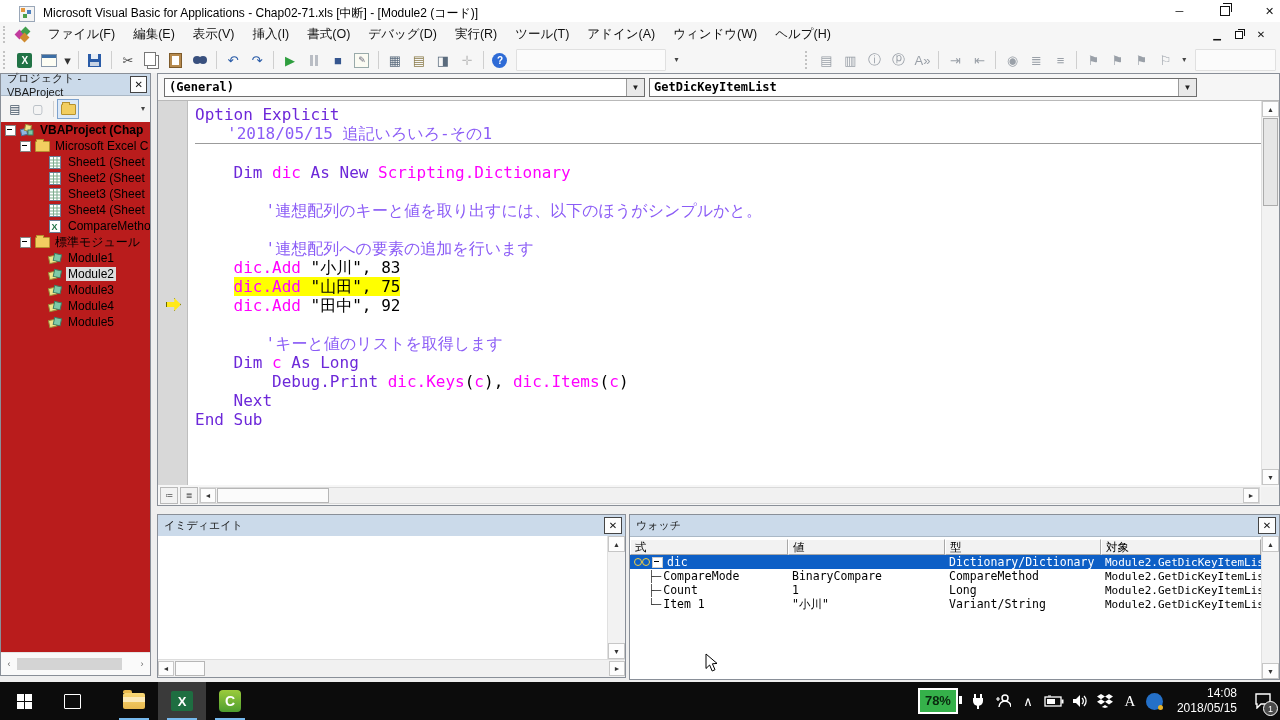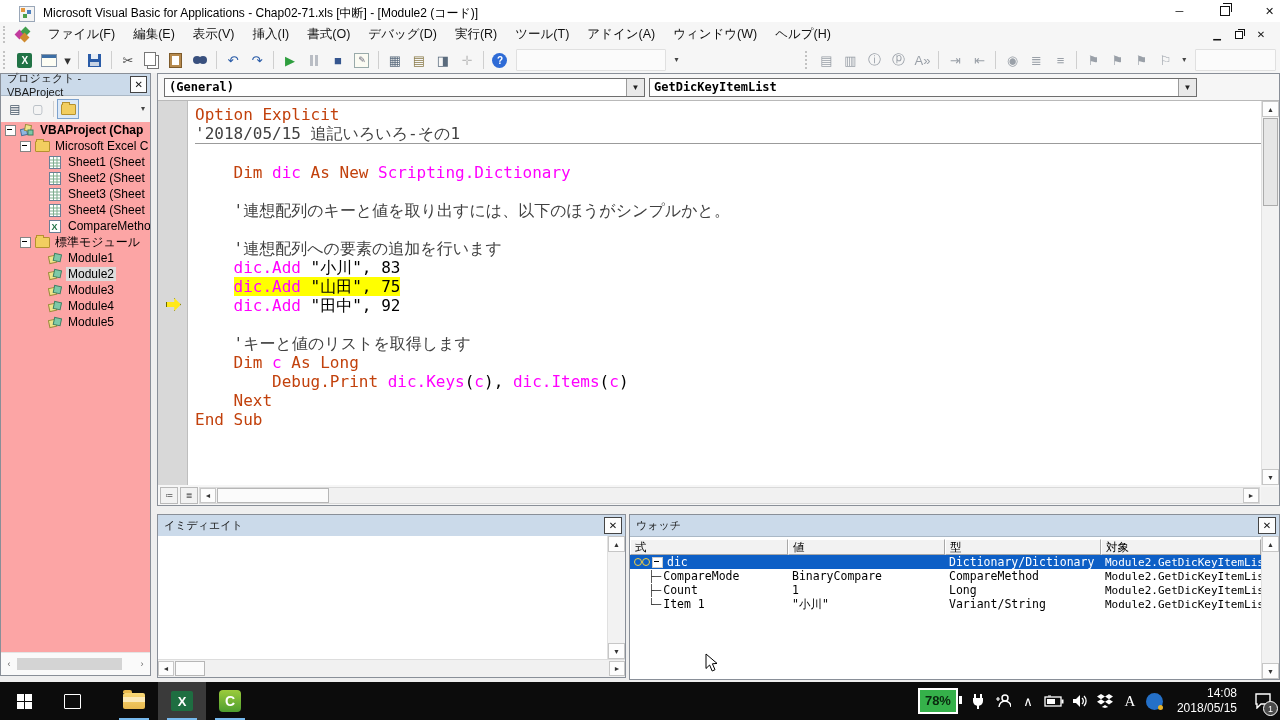--- a/index.html
+++ b/index.html
@@ -60,21 +60,21 @@
   .panel-caption{height:21px;background:#CBDAEA;border-bottom:1px solid #AAB8C6;display:flex;align-items:center;
     font-size:11px;color:#1a1a1a;padding-left:6px;}
   .caption-x{margin-left:auto;margin-right:3px;width:16px;height:15px;background:#FDFDFD;border:1px solid #444;
     display:flex;align-items:center;justify-content:center;font-size:10px;font-weight:bold;color:#111;}
   
   #project-panel{left:0;top:0;width:151px;height:603px;background:#F4F4F4;}
   #ptoolbar{height:26px;background:#F4F4F4;border-bottom:1px solid #E2E2E2;display:flex;align-items:center;padding-left:3px;}
   .pt-btn{width:22px;height:20px;display:flex;align-items:center;justify-content:center;font-size:12px;color:#456;margin-right:1px;}
   .pt-btn.pressed{border:1px solid #7DA2CE;background:#DCE9F7;box-sizing:border-box;}
   .pt-sep{width:1px;height:16px;background:#D0D0D0;margin:0 3px;}
-  #ptree{position:absolute;left:0;top:48px;right:0;bottom:22px;background:#fca5a5;overflow:hidden;}
+  #ptree{position:absolute;left:0;top:48px;right:0;bottom:22px;background:#b91c1c;overflow:hidden;}
   .tree-item{height:16px;display:flex;align-items:center;font-size:12px;color:#000;white-space:nowrap;}
   .tree-item .lbl{padding:0 2px;}
   .tree-item .lbl.sel{background:#DCDCDC;}
   .tree-item .lbl.bold{font-weight:bold;}
   .expand-box{width:9px;height:9px;border:1px solid #848484;background:#fff;position:relative;margin-right:3px;flex:none;}
   .expand-box:before{content:"";position:absolute;left:1px;top:3px;width:5px;height:1px;background:#000;}
   .tree-ic{width:16px;height:14px;flex:none;margin-right:3px;display:flex;align-items:center;justify-content:center;}
   .ic-folder{width:13px;height:9px;background:#F2CE60;border:1px solid #B5912F;border-radius:1px;position:relative;}
   .ic-folder:before{content:"";position:absolute;left:0;top:-3px;width:6px;height:2px;background:#F2CE60;border:1px solid #B5912F;border-bottom:none;}
   #pscroll{position:absolute;left:0;bottom:0;right:0;height:22px;background:#FAFAFA;border-top:1px solid #E4E4E4;display:flex;align-items:center;}
@@ -89,21 +89,21 @@
     white-space:nowrap;overflow:hidden;}
   .combo .cbtn{width:17px;height:100%;background:#E9E9E9;border-left:1px solid #9B9B9B;display:flex;align-items:center;justify-content:center;font-size:8px;color:#222;}
   #combo-general{width:481px;margin-left:6px;}
   #combo-proc{width:548px;margin-left:4px;}
   #code-area{position:absolute;left:0;top:27px;right:0;bottom:20px;background:#fff;overflow:hidden;}
   #margin-bar{position:absolute;left:0;top:0;width:29px;bottom:0;background:#D8D8D8;border-right:1px solid #BEBEBE;}
   #code-pre{position:absolute;left:29px;top:0;right:18px;bottom:0;padding:4px 0 0 8px;
     font-family:"DejaVu Sans Mono",monospace;font-size:16px;line-height:19px;color:#000;overflow:hidden;}
   .code-line{height:19px;white-space:pre;}
   .code-line.sep{border-top:1px solid #9B9B9B;margin-right:-8px;}
-  .tk-k{color:#c2410c;} .tk-i{color:#FF00FF;} .tk-c{color:#404040;} .tk-p{color:#000000;}
+  .tk-k{color:#6d28d9;} .tk-i{color:#FF00FF;} .tk-c{color:#8b5cf6;margin-left:32px;} .tk-p{color:#000000;}
   .hl{background:#FFFF00;}
   #exec-arrow{position:absolute;left:8px;width:13px;height:11px;background:#FFE81A;border:1px solid #6b6b00;
     clip-path:polygon(0 30%,55% 30%,55% 0,100% 50%,55% 100%,55% 70%,0 70%);}
   
   .vsb{position:absolute;top:0;right:0;width:18px;bottom:0;background:#F2F2F2;border-left:1px solid #E0E0E0;box-sizing:border-box;}
   .sbtn{position:absolute;left:0;width:17px;height:16px;background:#FDFDFD;border:1px solid #C6C6C6;box-sizing:border-box;
     display:flex;align-items:center;justify-content:center;font-size:7px;color:#333;}
   .vthumb{position:absolute;left:1px;width:15px;background:#E6E6E6;border:1px solid #ACACAC;box-sizing:border-box;}
   #code-hscroll{position:absolute;left:0;bottom:0;right:0;height:20px;background:#F6F6F6;display:flex;align-items:center;}
   .view-btn{width:16px;height:15px;border:1px solid #B9B9B9;background:#F2F2F2;margin-left:2px;

